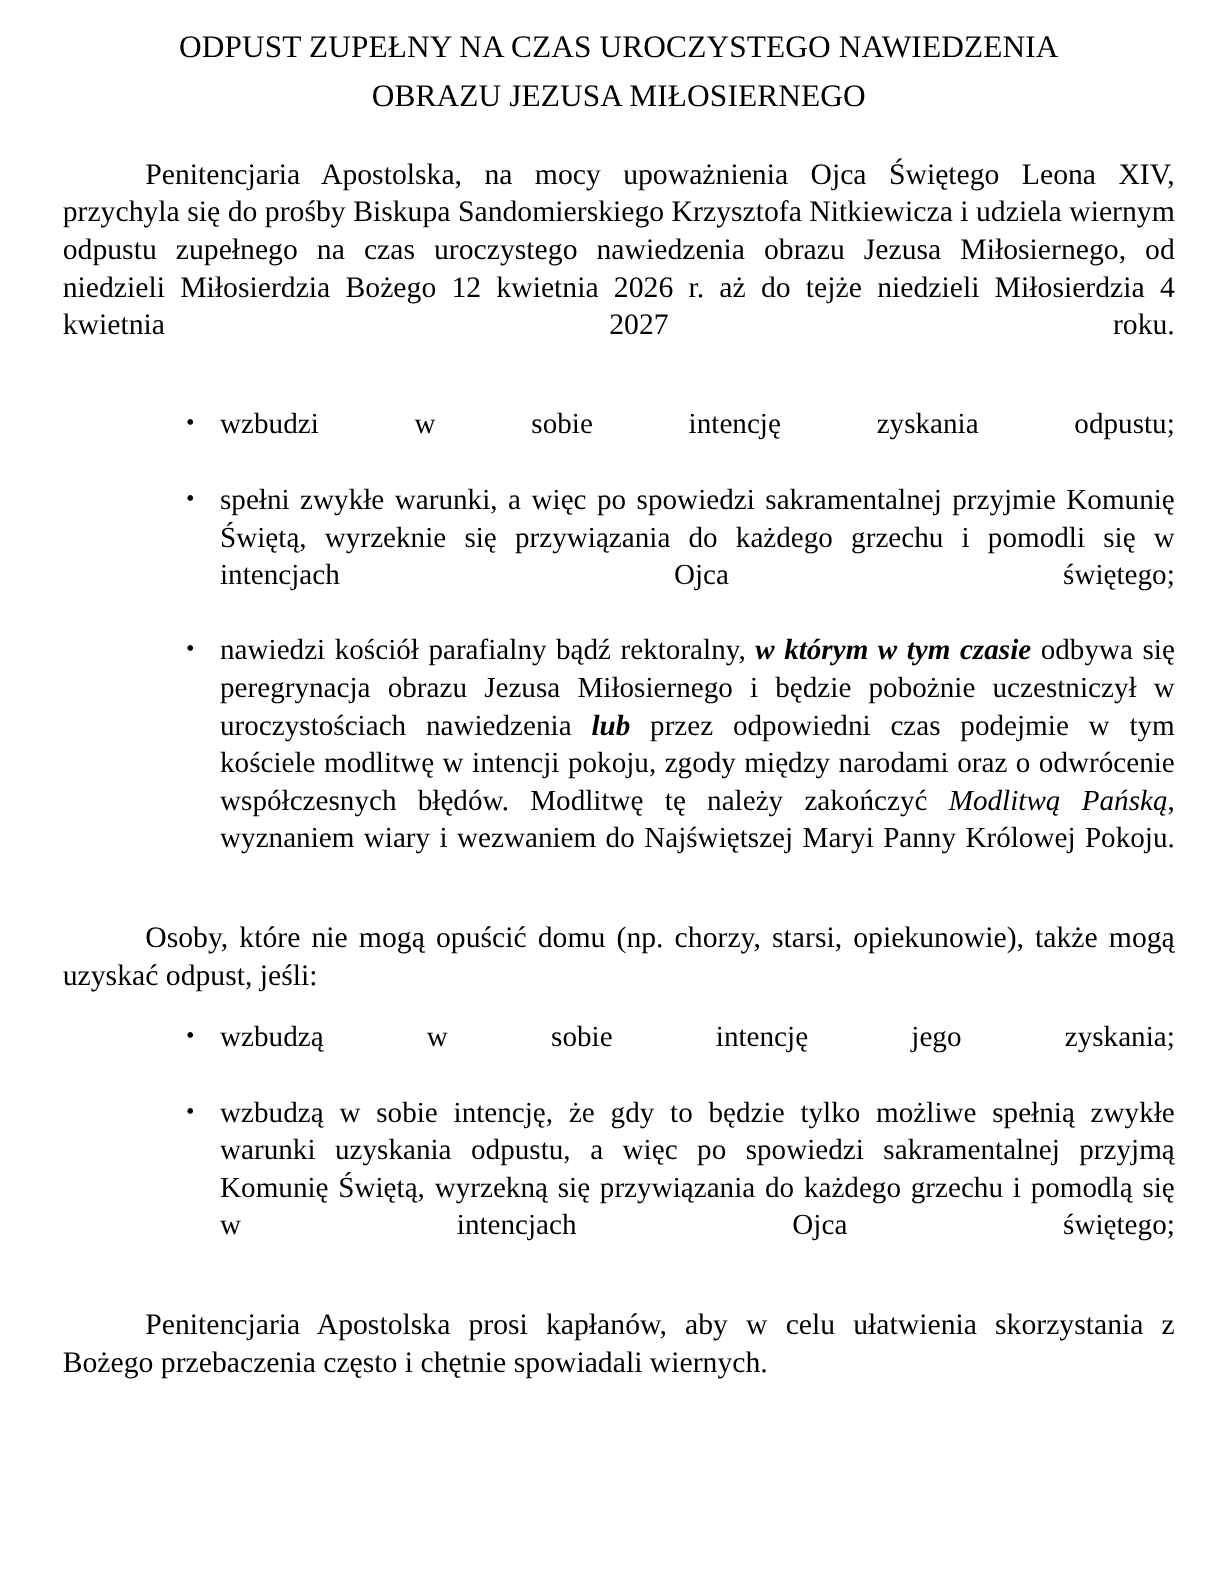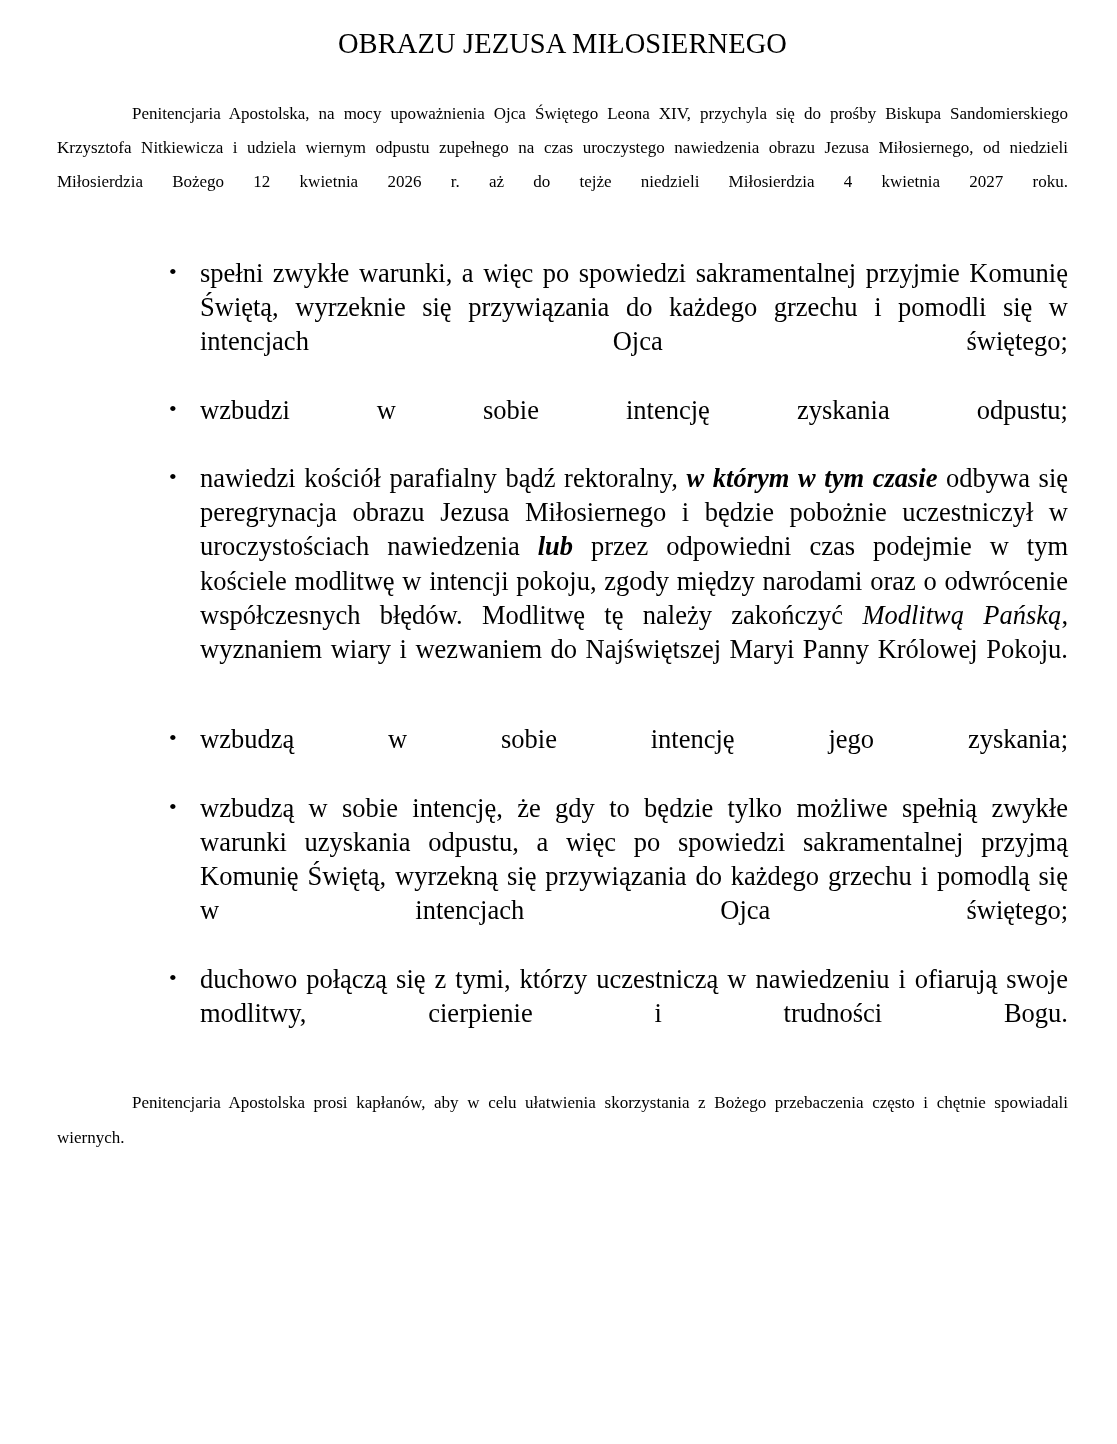--- a/index.html
+++ b/index.html
@@ -37,21 +37,21 @@
     margin: 0;
     letter-spacing: 0.1px;
   }
   .doc-title .tline {
     display: block;
     white-space: nowrap;
   }
 
   
   .para {
-    font-size: 17px;
+    font-size: 27px;
     line-height: 34.2px;
     text-align: justify;
     text-justify: inter-word;
     text-indent: 75px;
     margin: 0;
     hyphens: none;
   }
   .para.first {
     margin-top: 31px;
   }
@@ -102,47 +102,46 @@
   b, strong { font-weight: bold; font-style: italic; }
   i, em { font-style: italic; }
 </style>
 </head>
 <body>
 
 <div class="page">
   <div class="content">
 
     <h1 class="doc-title">
+      <span class="tline">ODPUST ZUPEŁNY NA CZAS UROCZYSTEGO NAWIEDZENIA</span>
       <span class="tline">OBRAZU JEZUSA MIŁOSIERNEGO</span>
     </h1>
 
     <p class="para first">Penitencjaria Apostolska, na mocy upoważnienia Ojca Świętego Leona XIV, przychyla się do prośby Biskupa Sandomierskiego Krzysztofa Nitkiewicza i udziela wiernym odpustu zupełnego na czas uroczystego nawiedzenia obrazu Jezusa Miłosiernego, od niedzieli Miłosierdzia Bożego 12 kwietnia 2026 r. aż do tejże niedzieli Miłosierdzia 4 kwietnia 2027 roku.</p>
 
 
     <ul class="bullets">
       <li>
-        <span class="li-text">spełni zwykłe warunki, a więc po spowiedzi sakramentalnej przyjmie Komunię Świętą, wyrzeknie się przywiązania do każdego grzechu i pomodli się  w intencjach Ojca świętego;</span>
+        <span class="li-text">wzbudzi w sobie intencję zyskania odpustu;</span>
       </li>
       <li>
-        <span class="li-text">wzbudzi w sobie intencję zyskania odpustu;</span>
+        <span class="li-text">spełni zwykłe warunki, a więc po spowiedzi sakramentalnej przyjmie Komunię Świętą, wyrzeknie się przywiązania do każdego grzechu i pomodli się  w intencjach Ojca świętego;</span>
       </li>
       <li>
         <span class="li-text"><span>nawiedzi kościół parafialny bądź rektoralny, </span><b>w którym w tym czasie</b><span> odbywa się peregrynacja obrazu Jezusa Miłosiernego i będzie pobożnie uczestniczył w uroczystościach nawiedzenia </span><b>lub</b><span> przez odpowiedni czas podejmie w tym kościele modlitwę w intencji pokoju, zgody między narodami oraz o odwrócenie współczesnych błędów. Modlitwę tę należy zakończyć </span><i>Modlitwą Pańską</i><span>, wyznaniem wiary i wezwaniem do Najświętszej Maryi Panny Królowej Pokoju.</span></span>
       </li>
     </ul>
 
+    <p class="para spaced nostretch">Osoby, które nie mogą opuścić domu (np. chorzy, starsi, opiekunowie), także mogą uzyskać odpust, jeśli:</p>
 
     <ul class="bullets">
       <li>
         <span class="li-text">wzbudzą w sobie intencję jego zyskania;</span>
       </li>
       <li>
         <span class="li-text">wzbudzą w sobie intencję, że gdy to będzie tylko możliwe spełnią zwykłe warunki uzyskania odpustu, a więc po spowiedzi sakramentalnej przyjmą Komunię Świętą, wyrzekną się przywiązania do każdego grzechu i pomodlą się w intencjach Ojca świętego;</span>
-      </li>
-      <li>
-        <span class="li-text">duchowo połączą się z tymi, którzy uczestniczą w nawiedzeniu i ofiarują swoje modlitwy, cierpienie i trudności Bogu.</span>
       </li>
     </ul>
 
     <p class="para spaced nostretch">Penitencjaria Apostolska prosi kapłanów, aby w celu ułatwienia skorzystania z Bożego przebaczenia często i chętnie spowiadali wiernych.</p>
 
   </div>
 </div>
 
 </body></html>

